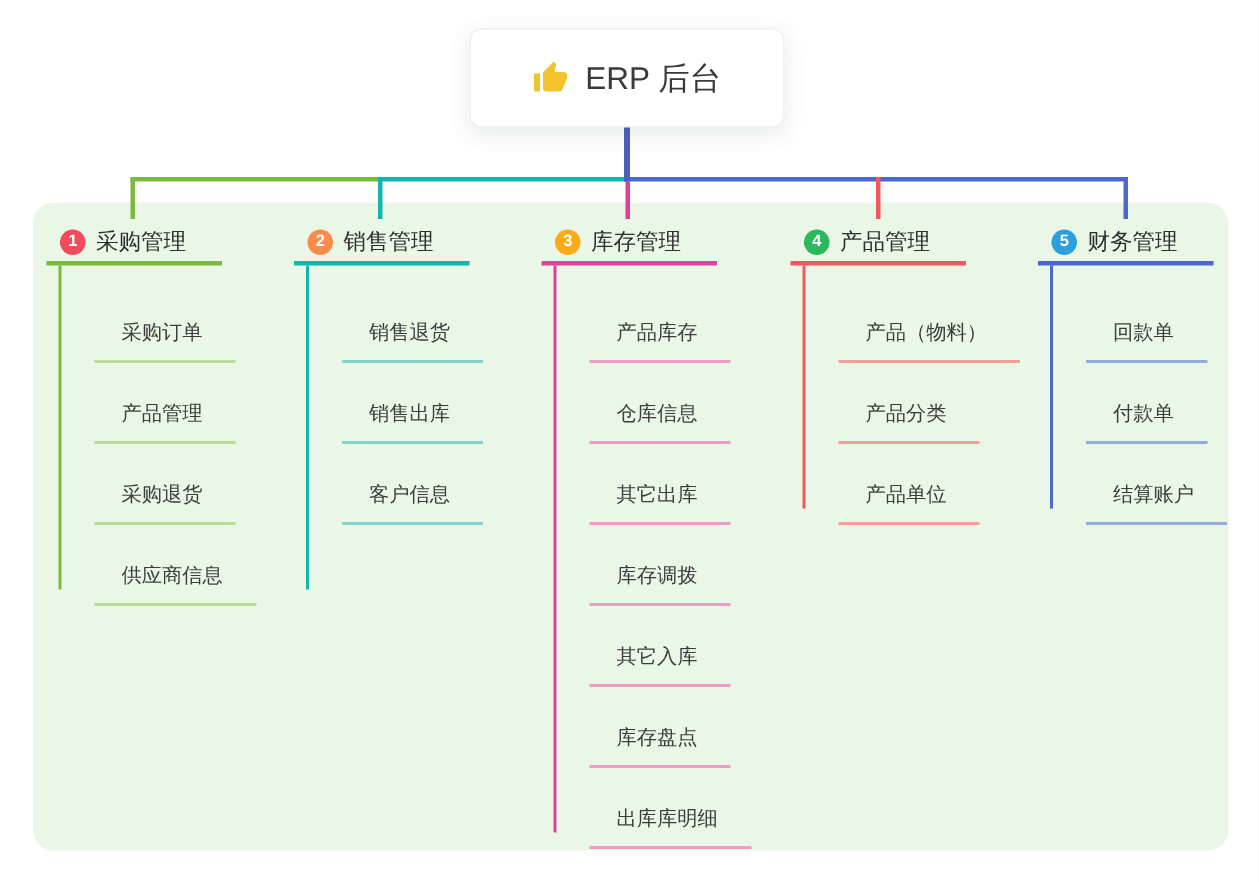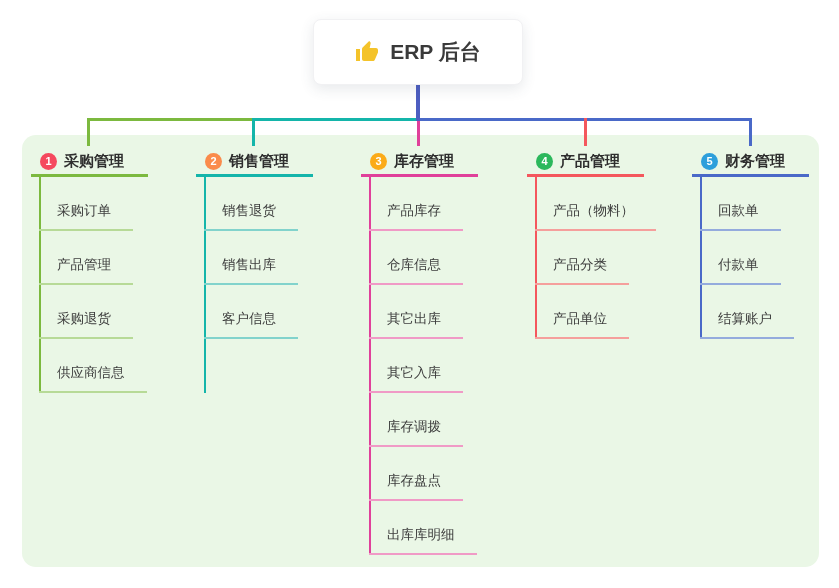--- a/index.html
+++ b/index.html
@@ -7,21 +7,21 @@
     position:relative; width:839px; height:588px;
     font-family:"Liberation Sans","DejaVu Sans",sans-serif;
     overflow:hidden; background:#ffffff;
   }
   
   .root-node {
     position:absolute; left:313px; top:19px; width:210px; height:66px;
     background:#ffffff; border:1px solid #f1f1f3; border-radius:8px;
     box-shadow:0 4px 14px rgba(60,70,90,.12);
     display:flex; align-items:center; justify-content:center; gap:11px;
-    font-size:21px; font-weight:700; color:#3a3a3a; box-sizing:border-box;
+    font-size:21px; font-weight:400; color:#3a3a3a; box-sizing:border-box;
   }
   .root-node svg { display:block; }
   
   .line { position:absolute; }
   .acc-bg { background:var(--accent); }
   
   .panel {
     position:absolute; left:22px; top:135px; width:797px; height:432px;
     border-radius:14px;
   }
@@ -29,23 +29,23 @@
   .branch { position:absolute; top:148px; width:117px; }
   .branch-header {
     height:29px; box-sizing:border-box; border-bottom:3px solid var(--accent);
     display:flex; align-items:center; gap:7px; padding-left:9px;
   }
   .badge {
     width:17px; height:17px; border-radius:50%; background:var(--badge-bg);
     color:#ffffff; font-size:11px; font-weight:bold; flex:0 0 auto;
     display:flex; align-items:center; justify-content:center; line-height:1;
   }
-  .branch-label { font-size:15px; font-weight:700; color:#2e2e2e; white-space:nowrap; }
+  .branch-label { font-size:15px; font-weight:400; color:#2e2e2e; white-space:nowrap; }
   .column-line { position:absolute; left:8px; top:29px; width:2px; background:var(--accent); }
-  .children { position:absolute; left:8px; top:29px; }
+  .children { position:absolute; left:8px; top:40px;padding-left:24px; }
   .child-row { height:54px; display:flex; align-items:flex-end; }
   .child-node {
     white-space:nowrap; font-size:13.5px; color:#3c3c3c;
     padding:0 22px 9px 18px; border-bottom:2px solid var(--accent-light);
   }
 </style>
 </head>
 <body>
 
 <div class="canvas">
@@ -122,24 +122,24 @@
       <div class="child-row">
           <span class="child-node">产品库存</span>
         </div>
       <div class="child-row">
           <span class="child-node">仓库信息</span>
         </div>
       <div class="child-row">
           <span class="child-node">其它出库</span>
         </div>
       <div class="child-row">
-          <span class="child-node">其它入库</span>
+          <span class="child-node">库存调拨</span>
         </div>
       <div class="child-row">
-          <span class="child-node">库存调拨</span>
+          <span class="child-node">其它入库</span>
         </div>
       <div class="child-row">
           <span class="child-node">库存盘点</span>
         </div>
       <div class="child-row">
           <span class="child-node">出库库明细</span>
         </div>
     </div>
   </div>
 

